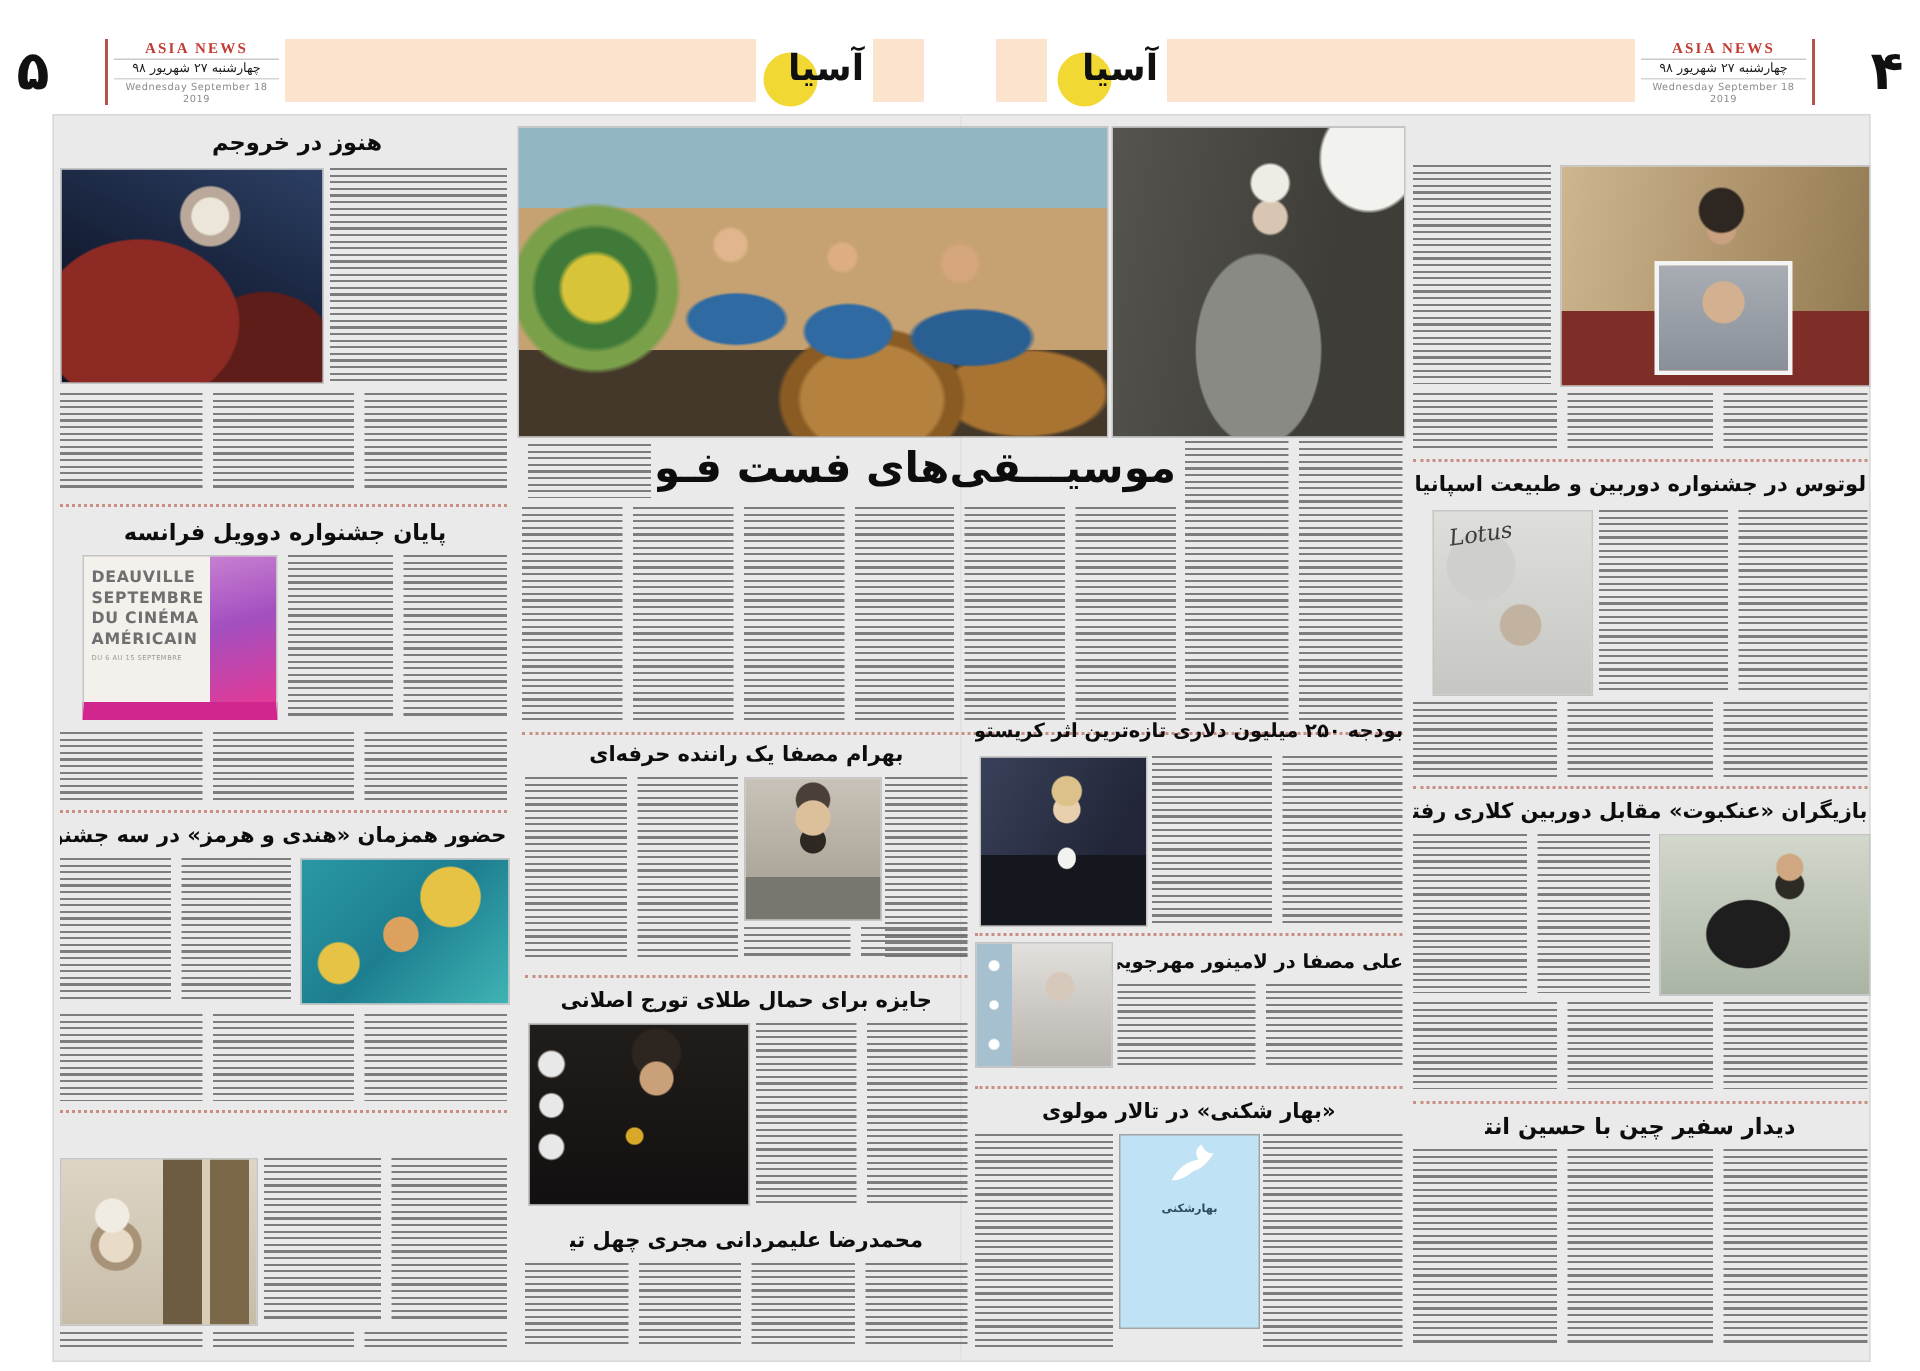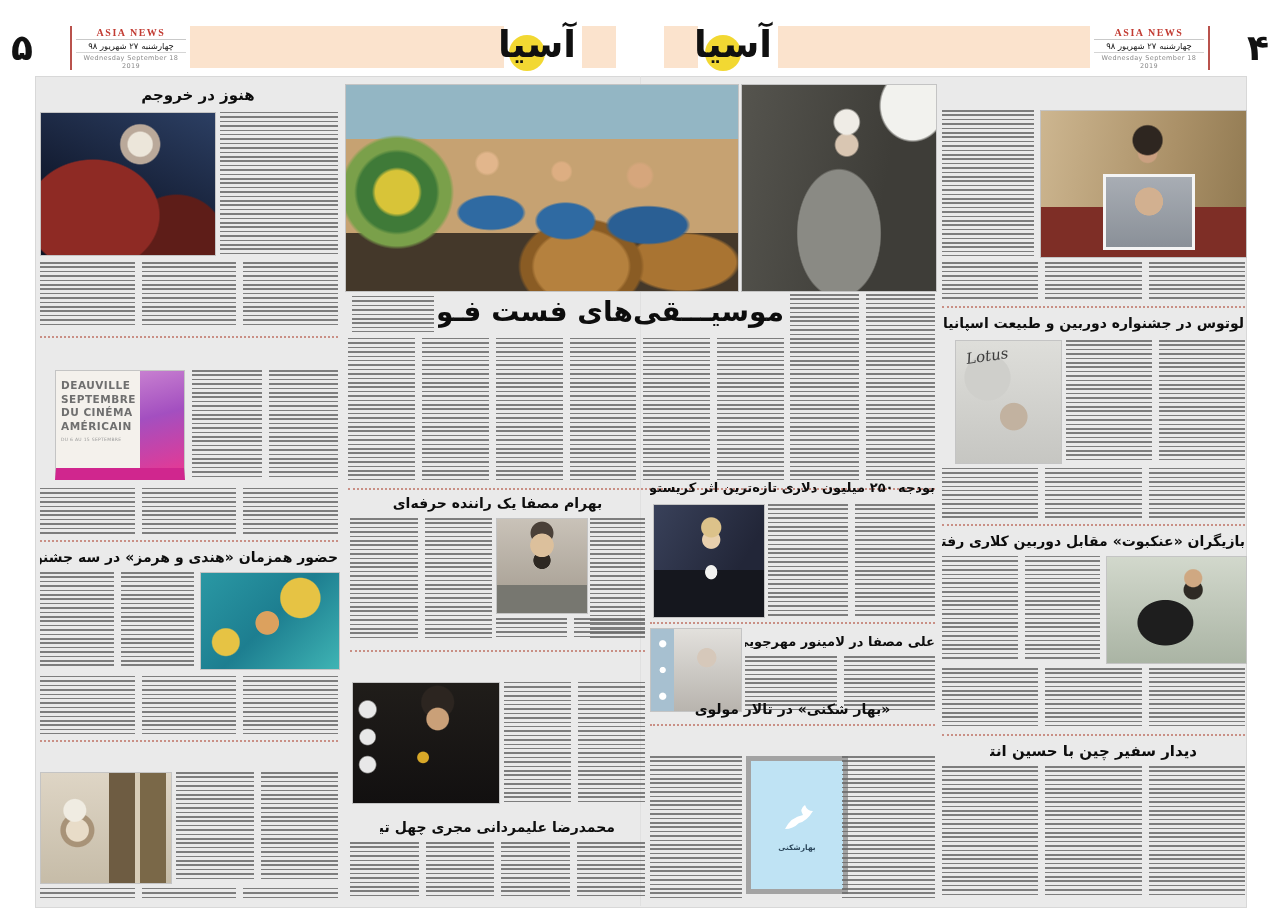--- a/index.html
+++ b/index.html
@@ -7,21 +7,21 @@
   
   .pagenum{position:absolute;font-size:36px;font-weight:bold;color:#111;text-align:center;line-height:44px;}
   .redbar{position:absolute;background:#b9524c;}
   .infobox{position:absolute;background:#fff;display:flex;flex-direction:column;justify-content:center;text-align:center;gap:1px;}
   .infobox .brand{font-family:"Liberation Serif",serif;font-weight:bold;font-size:10px;color:#c23b32;letter-spacing:1.5px;border-bottom:1px solid #c9c9c9;padding-bottom:1px;direction:ltr;}
   .infobox .dfa{font-size:8.5px;color:#1a1a1a;border-bottom:1px solid #d5d5d5;padding-bottom:1px;}
   .infobox .den{font-size:6.5px;color:#8a8a8a;letter-spacing:.4px;direction:ltr;}
   .band{position:absolute;background:#fbe3cd;}
   .logo{position:absolute;}
   .logo .circ{position:absolute;left:3px;bottom:3px;width:36px;height:36px;border-radius:50%;background:#f2d832;}
-  .logo .ltx{position:absolute;right:2px;top:0;font-size:37px;font-weight:bold;color:#101010;line-height:50px;}
+  .logo .ltx{position:absolute;right:2px;top:0;font-size:24px;font-weight:bold;color:#101010;line-height:50px;}
   
   .panel{position:absolute;background:#eaeaea;border:1px solid #d8d8d8;}
   .fold{position:absolute;background:#e0e0e0;}
   
   .hl{position:absolute;font-weight:bold;color:#0d0d0d;text-align:center;white-space:nowrap;overflow:hidden;}
   .s15{font-size:15px;line-height:22px;}
   .s14{font-size:14px;line-height:22px;}
   .s13{font-size:13px;line-height:20px;}
   .smain{font-size:28px;line-height:40px;letter-spacing:0;}
   
@@ -108,21 +108,21 @@
     radial-gradient(circle at 62% 31%,#2e2a24 0 8%,rgba(0,0,0,0) 9%),
     radial-gradient(ellipse at 42% 62%,#1e1e1e 0 24%,rgba(0,0,0,0) 25%),
     linear-gradient(#d2d8cc,#aab4a4);}
   
   .poster-d{position:absolute;display:flex;border:1px solid #c4c4c4;border-bottom:12px solid #d0268e;box-sizing:border-box;background:#f4f1ec;}
   .poster-d .pleft{width:34%;background:linear-gradient(165deg,#c77fd0 0%,#a34fc0 45%,#e23a96 100%);}
   .poster-d .pright{flex:1;padding:8px 3px 0 5px;display:flex;flex-direction:column;direction:ltr;}
   .poster-d .pright b{font-size:10.5px;line-height:1.3;color:#6f6f6f;letter-spacing:.5px;font-weight:bold;}
   .poster-d .pright small{font-size:4.5px;color:#9a9a9a;margin-top:3px;letter-spacing:.3px;}
   
-  .poster-b{position:absolute;background:#bfe3f4;border:5px solid #a3a3a3;display:flex;flex-direction:column;align-items:center;justify-content:center;gap:4px;}
+  .poster-b{position:absolute;background:#bfe3f4;border:1px solid #a3a3a3;display:flex;flex-direction:column;align-items:center;gap:4px;}
   .poster-b .btitle{font-size:7.5px;color:#2e4a5e;font-weight:bold;}
 </style>
 </head>
 <body>
 
 <div id="spread">
 
   <div class="pagenum" style="left:6px;top:26px;width:32px;height:44px;">۵</div>
   <div class="redbar" style="left:70px;top:26px;width:2px;height:44px;"></div>
   <div class="infobox" style="left:76px;top:26px;width:110px;height:44px;">
@@ -158,20 +158,21 @@
   <div class="greek" style="left:220px;top:112px;width:118px;height:142px;">
       <i></i>
     </div>
   <div class="greek" style="left:40px;top:262px;width:298px;height:66px;">
       <i></i>
       <i></i>
       <i></i>
     </div>
   <div class="dot" style="left:40px;top:336px;width:298px;"></div>
 
+  <div class="hl s15" style="left:60px;top:344px;width:260px;height:22px;">پایان جشنواره دوویل فرانسه</div>
   <div class="poster-d" style="left:55px;top:370px;width:130px;height:110px;">
     <div class="pleft"></div>
     <div class="pright">
       <b>DEAUVILLE</b>
       <b>SEPTEMBRE</b>
       <b>DU CINÉMA</b>
       <b>AMÉRICAIN</b>
       <small>DU 6 AU 15 SEPTEMBRE</small>
     </div>
   </div>
@@ -253,35 +254,36 @@
   <div class="dot" style="left:650px;top:622px;width:285px;"></div>
 
   <div class="ph ph-mosaffa" style="left:650px;top:628px;width:90px;height:82px;"></div>
   <div class="hl s13" style="left:745px;top:632px;width:190px;height:20px;">علی مصفا در لامینور مهرجویی</div>
   <div class="greek" style="left:745px;top:656px;width:190px;height:54px;">
       <i></i>
       <i></i>
     </div>
   <div class="dot" style="left:650px;top:724px;width:285px;"></div>
 
-  <div class="hl s14" style="left:650px;top:698px;width:285px;height:22px;">«بهار شکنی» در تالار مولوی</div>
+  <div class="hl s14" style="left:650px;top:730px;width:285px;height:22px;">«بهار شکنی» در تالار مولوی</div>
   <div class="greek" style="left:650px;top:756px;width:92px;height:142px;">
       <i></i>
     </div>
   <div class="poster-b" style="left:746px;top:756px;width:92px;height:128px;">
     <svg width="44" height="40" viewBox="0 0 40 40">
       <path d="M8 30 Q14 18 26 16 Q22 10 28 6 Q30 12 36 12 Q30 22 22 24 Q16 30 8 30 Z" fill="#ffffff"></path>
     </svg>
     <span class="btitle">بهارشکنی</span>
   </div>
   <div class="greek" style="left:842px;top:756px;width:93px;height:142px;">
       <i></i>
     </div>
 
   <div class="dot" style="left:350px;top:650px;width:295px;"></div>
+  <div class="hl s14" style="left:365px;top:656px;width:265px;height:22px;">جایزه برای حمال طلای تورج اصلانی</div>
   <div class="ph ph-award" style="left:352px;top:682px;width:146px;height:120px;"></div>
   <div class="greek" style="left:504px;top:682px;width:141px;height:120px;">
       <i></i>
       <i></i>
     </div>
 
   <div class="hl s14" style="left:380px;top:816px;width:235px;height:22px;">محمدرضا علیمردانی مجری چهل تیکه</div>
   <div class="greek" style="left:350px;top:842px;width:295px;height:56px;">
       <i></i>
       <i></i>

